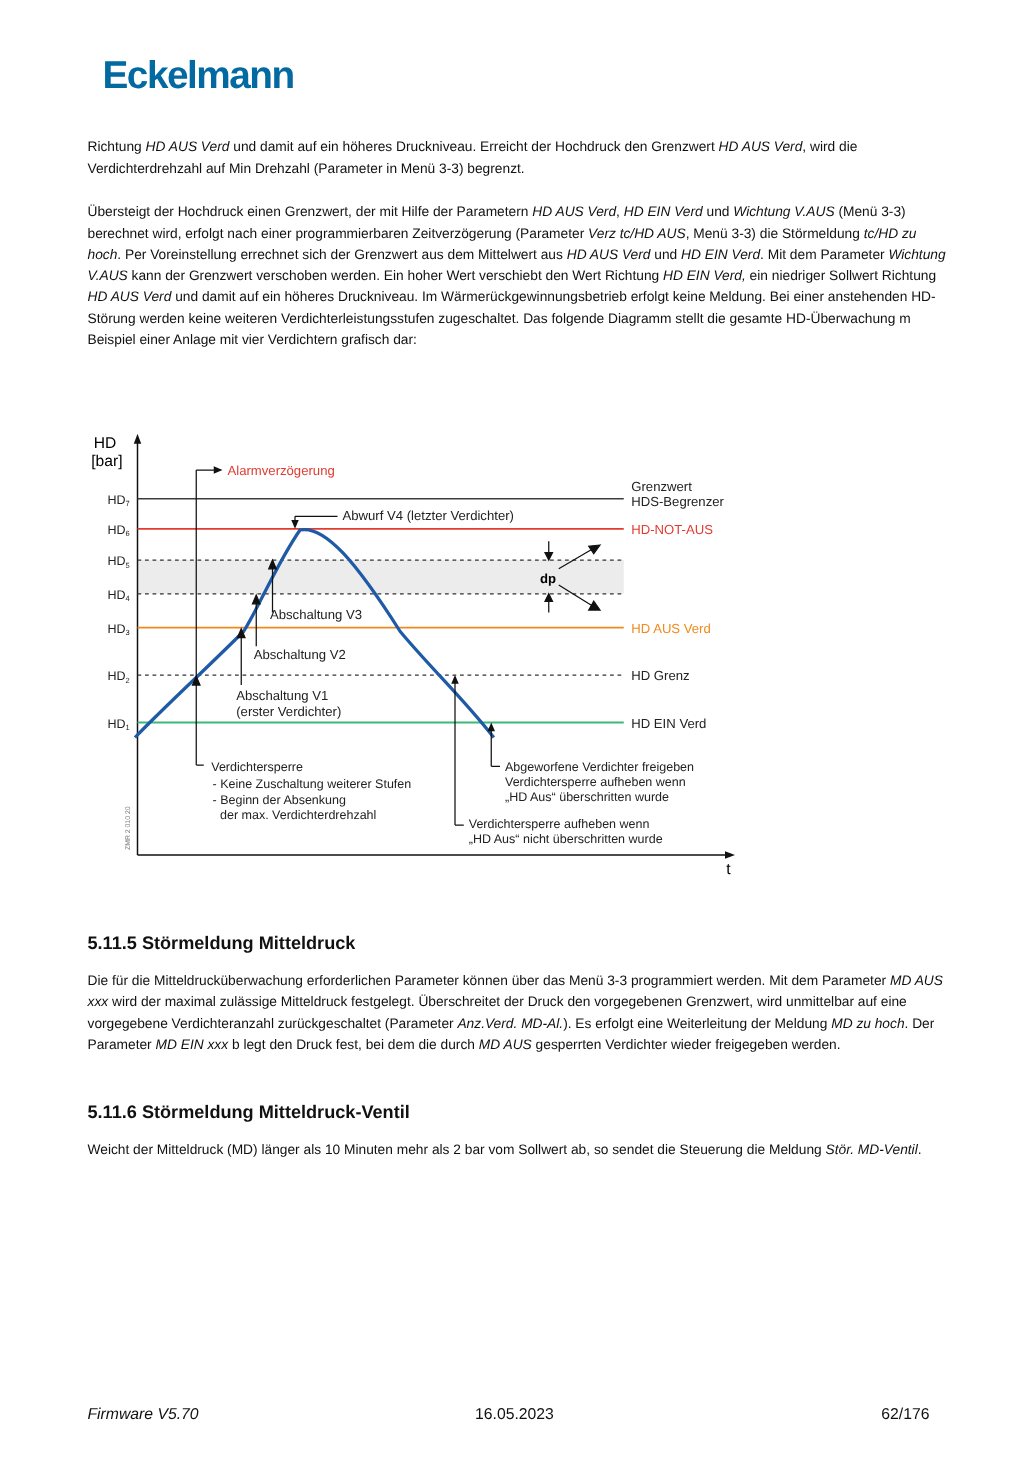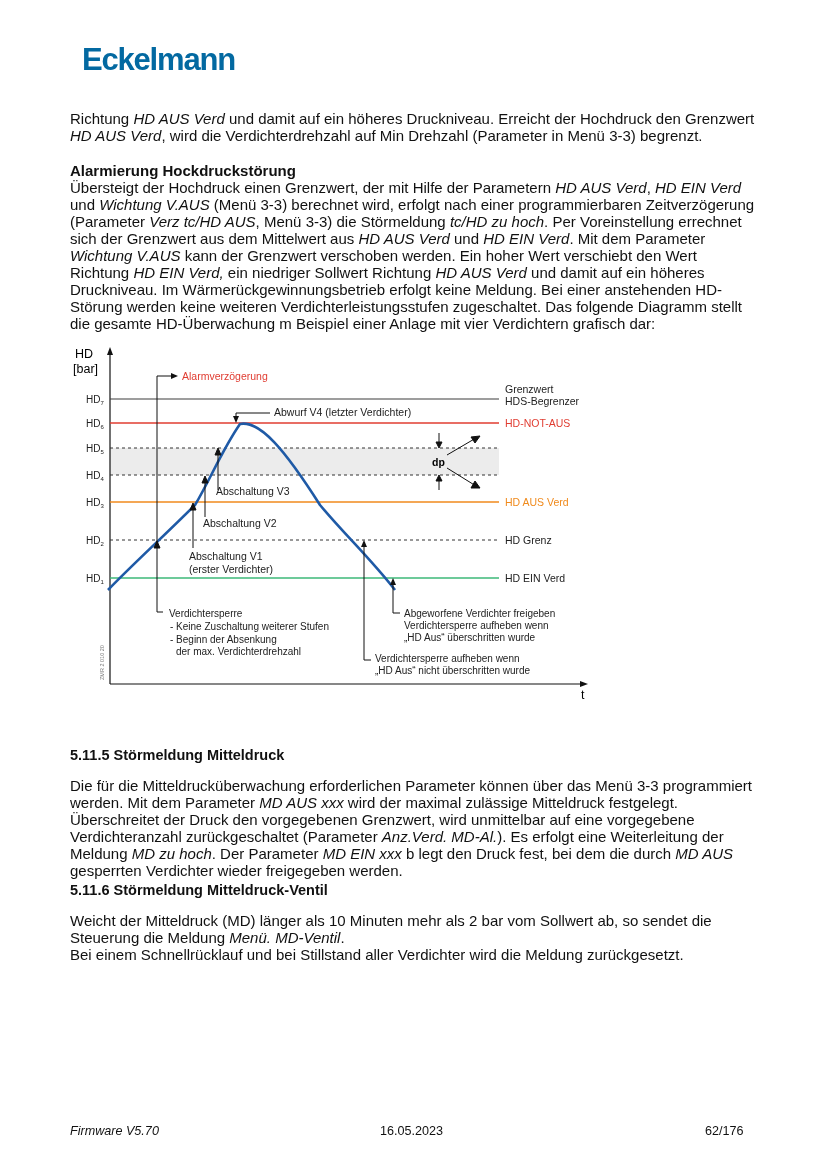--- a/index.html
+++ b/index.html
@@ -1,35 +1,34 @@
 <!DOCTYPE html>
 <html><head>
 <meta charset="utf-8">
 <style>
   html, body { margin: 0; padding: 0; background: #ffffff; }
   body { width: 827px; height: 1169px; position: relative; overflow: hidden;
          font-family: "Liberation Sans", sans-serif; color: #111; }
   .logo { position: absolute; left: 70px; top: 42px; font-family: "Liberation Sans", sans-serif;
           font-weight: bold; font-size: 31px; letter-spacing: -1.2px; color: #0369a1; margin-left: 12px; }
-  .para { position: absolute; left: 70px; width: 690px; font-size: 15px; line-height: 17px; margin: 0; }
+  .para { position: absolute; left: 70px; width: 690px; font-size: 11px; line-height: 17px; margin: 0; }
   .para i { font-style: italic; }
   .subhead { font-weight: bold; display: block; }
   h2.sec { position: absolute; left: 70px; margin: 0; font-size: 14.5px; font-weight: bold; }
   .footer { position: absolute; top: 1124px; font-size: 12.6px; }
   svg text { font-family: "Liberation Sans", sans-serif; }
 </style>
 </head>
 <body>
 
 <div class="logo">Eckelmann</div>
 
 <p class="para" style="top:110px;"><span>Richtung </span><i>HD AUS Verd</i><span> und damit auf ein höheres Druckniveau. Erreicht der Hochdruck den Grenzwert </span><i>HD AUS Verd</i><span>, wird die Verdichterdrehzahl auf Min Drehzahl (Parameter in Menü 3-3) begrenzt.</span></p>
 
 <div class="para" style="top:162px;">
-  <span class="subhead">Alarmierung Hockdruckstörung</span>
   <span><span>Übersteigt der Hochdruck einen Grenzwert, der mit Hilfe der Parametern </span><i>HD AUS Verd</i><span>, </span><i>HD EIN Verd</i><span> und </span><i>Wichtung V.AUS</i><span> (Menü 3-3) berechnet wird, erfolgt nach einer programmierbaren Zeitverzögerung (Parameter </span><i>Verz tc/HD AUS</i><span>, Menü 3-3) die Störmeldung </span><i>tc/HD zu hoch</i><span>. Per Voreinstellung errechnet sich der Grenzwert aus dem Mittelwert aus </span><i>HD AUS Verd</i><span> und </span><i>HD EIN Verd</i><span>. Mit dem Parameter </span><i>Wichtung V.AUS</i><span> kann der Grenzwert verschoben werden. Ein hoher Wert verschiebt den Wert Richtung </span><i>HD EIN Verd,</i><span> ein niedriger Sollwert Richtung </span><i>HD AUS Verd</i><span> und damit auf ein höheres Druckniveau. Im Wärmerückgewinnungsbetrieb erfolgt keine Meldung. Bei einer anstehenden HD-Störung werden keine weiteren Verdichterleistungsstufen zugeschaltet. Das folgende Diagramm stellt die gesamte HD-Überwachung m Beispiel einer Anlage mit vier Verdichtern grafisch dar:</span></span>
 </div>
 
 <svg style="position:absolute;left:0;top:340px;" width="827" height="370" viewBox="0 340 827 370">
 
   <rect x="110" y="448" width="389" height="27" fill="#ececec"></rect>
 
   <line x1="110" y1="684" x2="110" y2="352" stroke="#111" stroke-width="1.2"></line>
   <polygon points="110,347 107,355 113,355" fill="#111"></polygon>
   <line x1="110" y1="684" x2="583" y2="684" stroke="#111" stroke-width="1.2"></line>
@@ -122,17 +121,17 @@
   <text x="404" y="629" font-size="10" fill="#222">Verdichtersperre aufheben wenn</text>
   <text x="404" y="641" font-size="10" fill="#222">„HD Aus“ überschritten wurde</text>
 
   <text x="0" y="0" font-size="5.5" fill="#777" transform="translate(104,680) rotate(-90)">ZMR 2 010 20</text>
 </svg>
 
 <h2 class="sec" style="top:747px;">5.11.5  Störmeldung Mitteldruck</h2>
 <p class="para" style="top:777px;"><span>Die für die Mitteldrucküberwachung erforderlichen Parameter können über das Menü 3-3 programmiert werden. Mit dem Parameter </span><i>MD AUS xxx</i><span> wird der maximal zulässige Mitteldruck festgelegt. Überschreitet der Druck den vorgegebenen Grenzwert, wird unmittelbar auf eine vorgegebene Verdichteranzahl zurückgeschaltet (Parameter </span><i>Anz.Verd. MD-Al.</i><span>). Es erfolgt eine Weiterleitung der Meldung </span><i>MD zu hoch</i><span>. Der Parameter </span><i>MD EIN xxx</i><span> b legt den Druck fest, bei dem die durch </span><i>MD AUS</i><span> gesperrten Verdichter wieder freigegeben werden.</span></p>
 
 <h2 class="sec" style="top:882px;">5.11.6  Störmeldung Mitteldruck-Ventil</h2>
-<p class="para" style="top:912px;"><span>Weicht der Mitteldruck (MD) länger als 10 Minuten mehr als 2 bar vom Sollwert ab, so sendet die Steuerung die Meldung </span><i>Menü. MD-Ventil</i><span>.</span><br><span>Bei einem Schnellrücklauf und bei Stillstand aller Verdichter wird die Meldung zurückgesetzt.</span></p>
+<p class="para" style="top:912px;"><span>Weicht der Mitteldruck (MD) länger als 10 Minuten mehr als 2 bar vom Sollwert ab, so sendet die Steuerung die Meldung </span><i>Stör. MD-Ventil</i><span>.</span><br></p>
 
 <div class="footer" style="left:70px;font-style:italic;">Firmware V5.70</div>
 <div class="footer" style="left:380px;text-align:right;">16.05.2023</div>
 <div class="footer" style="left:705px;">62/176</div>
 
 </body></html>

